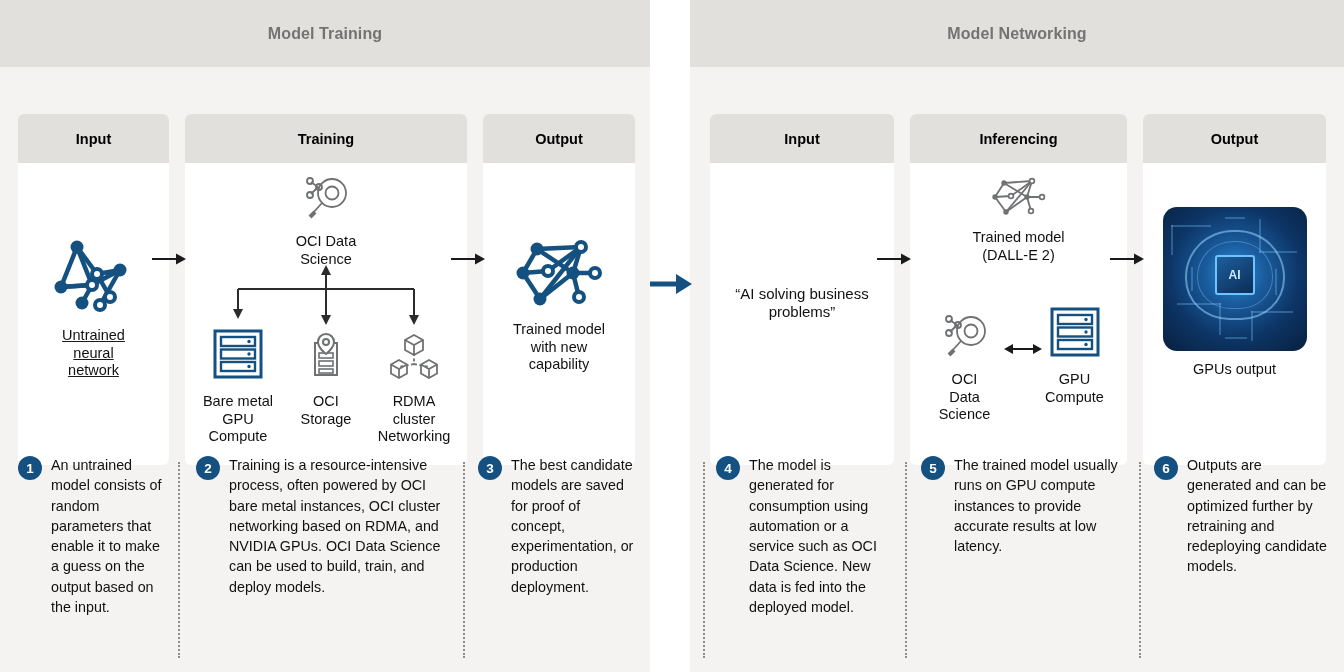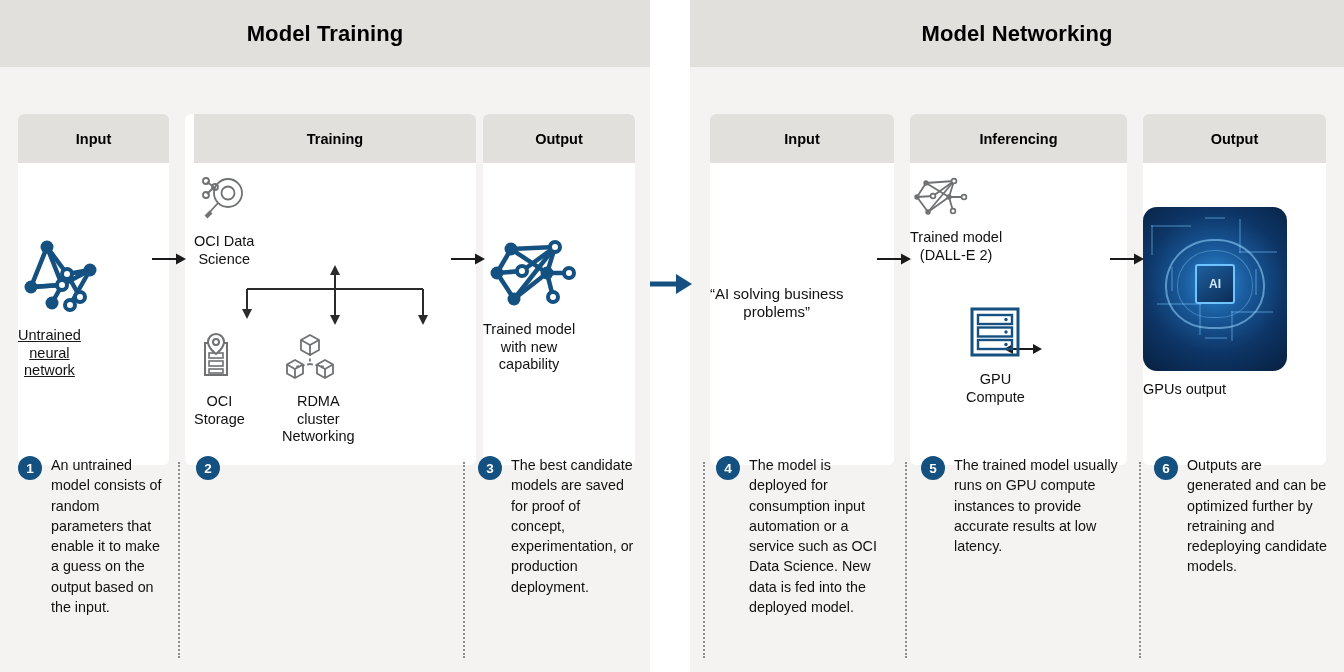--- a/index.html
+++ b/index.html
@@ -14,52 +14,52 @@
 
   
   .panel{position:absolute;top:0;height:672px;background:#f4f3f1;}
   #panel-training{left:0;width:650px;}
   #panel-inferencing{left:690px;width:654px;}
 
   .panel-header{
     position:absolute;left:0;top:0;width:100%;height:67px;
     background:#e2e0dc;
     display:flex;align-items:center;justify-content:center;
-    font-size:22px;font-weight:bold;color:#000000;
+    font-size:16px;font-weight:bold;color:#737373;
     letter-spacing:.1px;
   }
 
   
   .col{
     position:absolute;
     background:#ffffff;
     border-radius:6px;
     overflow:hidden;
     margin-top:28px;
   }
   .col-head{
     height:49px;background:#e2e0dc;
     display:flex;align-items:center;justify-content:center;
     font-size:14.5px;font-weight:bold;color:#000;
   }
   .col-body{position:relative;height:calc(100% - 49px);}
 
   
   #col-t-input   {left:18px;  top:86px; width:151px; height:351px;}
-  #col-t-training{left:185px; top:86px; width:282px; height:351px;padding-left:9px;}
+  #col-t-training{left:185px; top:86px; width:282px; height:351px;}
   #col-t-output  {left:483px; top:86px; width:152px; height:351px;}
   
   #col-i-input   {left:710px; top:86px; width:184px; height:351px;}
   #col-i-infer   {left:910px; top:86px; width:217px; height:351px;}
   #col-i-output  {left:1143px;top:86px; width:183px; height:351px;}
 
   
   .stack{
     position:absolute;left:0;width:100%;
-    display:flex;flex-direction:column;align-items:flex-start;
+    display:flex;flex-direction:column;align-items:center;
     text-align:center;
   }
   .cap{
     font-size:14.5px;line-height:1.22;color:#111;margin-top:6px;
     white-space:pre-line;
   }
 
   
   .arrow-sm{position:absolute;top:249px;width:34px;height:20px;}
   #arrow-t1{left:152px;}
@@ -94,21 +94,21 @@
     border-left:2px dotted #8d8d8d;
   }
   #vdot-1{left:178px;}
   #vdot-2{left:463px;}
   #vdot-3{left:703px;}
   #vdot-4{left:905px;}
   #vdot-5{left:1139px;}
 
   
   .ai-pic{
-    width:144px;height:164px;border-radius:14px;
+    width:144px;height:144px;border-radius:14px;
     background:
       radial-gradient(circle at 50% 46%, #2f8fd6 0%, #1a5c9e 28%, #0d3566 62%, #07203f 100%);
     position:relative;overflow:hidden;
   }
   .ai-pic .trace{position:absolute;background:rgba(120,200,255,.30);}
   .ai-pic .chip{
     position:absolute;left:50%;top:47%;transform:translate(-50%,-50%) ;
     width:36px;height:36px;background:linear-gradient(145deg,#1e5f9e,#0b2d57);
     border:2px solid #6fc3ff;border-radius:3px;
     display:flex;align-items:center;justify-content:center;
@@ -484,28 +484,29 @@
   <div class="vdot" id="vdot-4"></div>
   <div class="vdot" id="vdot-5"></div>
 
   <div class="notes">
     <div class="note" id="note-1">
       <div class="badge">1</div>
       <div class="note-text">An untrained model consists of random parameters that enable it to make a guess on the output based on the input.</div>
     </div>
     <div class="note" id="note-2">
       <div class="badge">2</div>
+      <div class="note-text">Training is a resource-intensive process, often powered by OCI bare metal instances, OCI cluster networking based on RDMA, and NVIDIA GPUs. OCI Data Science can be used to build, train, and deploy models.</div>
     </div>
     <div class="note" id="note-3">
       <div class="badge">3</div>
       <div class="note-text">The best candidate models are saved for proof of concept, experimentation, or production deployment.</div>
     </div>
     <div class="note" id="note-4">
       <div class="badge">4</div>
-      <div class="note-text">The model is deployed for consumption input automation or a service such as OCI Data Science. New data is fed into the deployed model.</div>
+      <div class="note-text">The model is generated for consumption using automation or a service such as OCI Data Science. New data is fed into the deployed model.</div>
     </div>
     <div class="note" id="note-5">
       <div class="badge">5</div>
       <div class="note-text">The trained model usually runs on GPU compute instances to provide accurate results at low latency.</div>
     </div>
     <div class="note" id="note-6">
       <div class="badge">6</div>
       <div class="note-text">Outputs are generated and can be optimized further by retraining and redeploying candidate models.</div>
     </div>
   </div>

